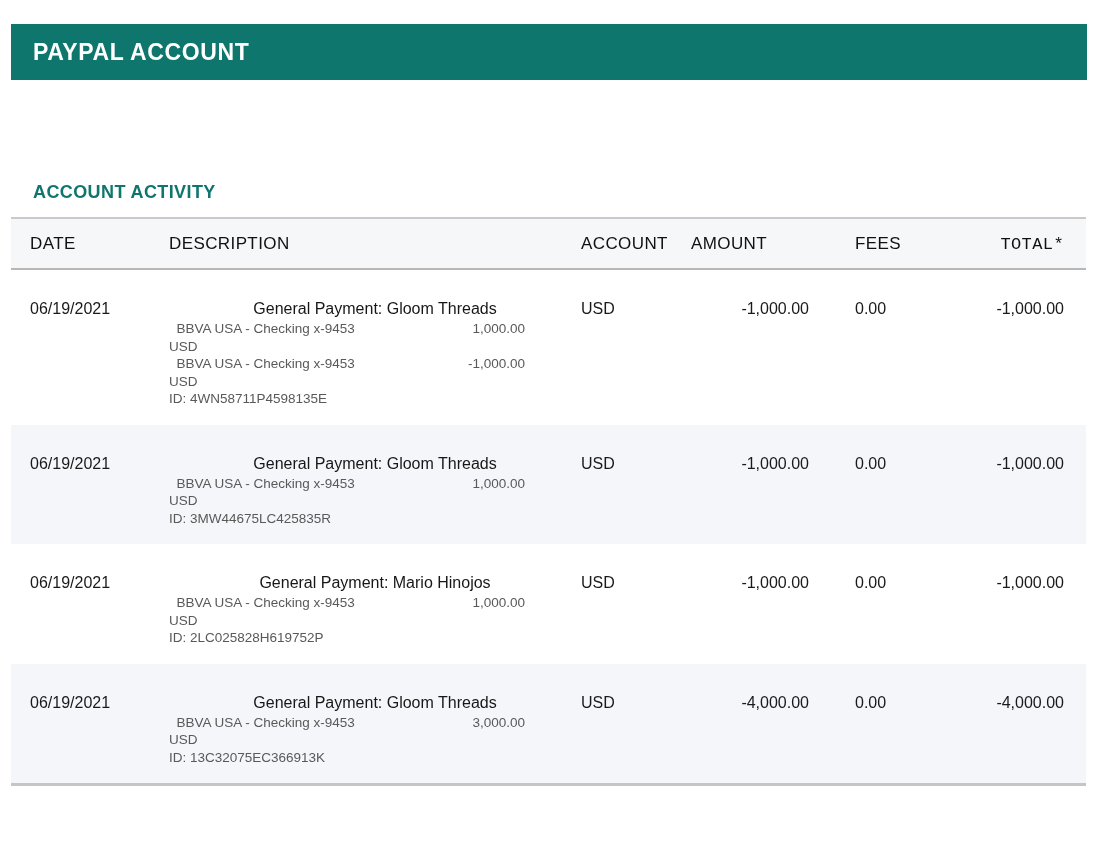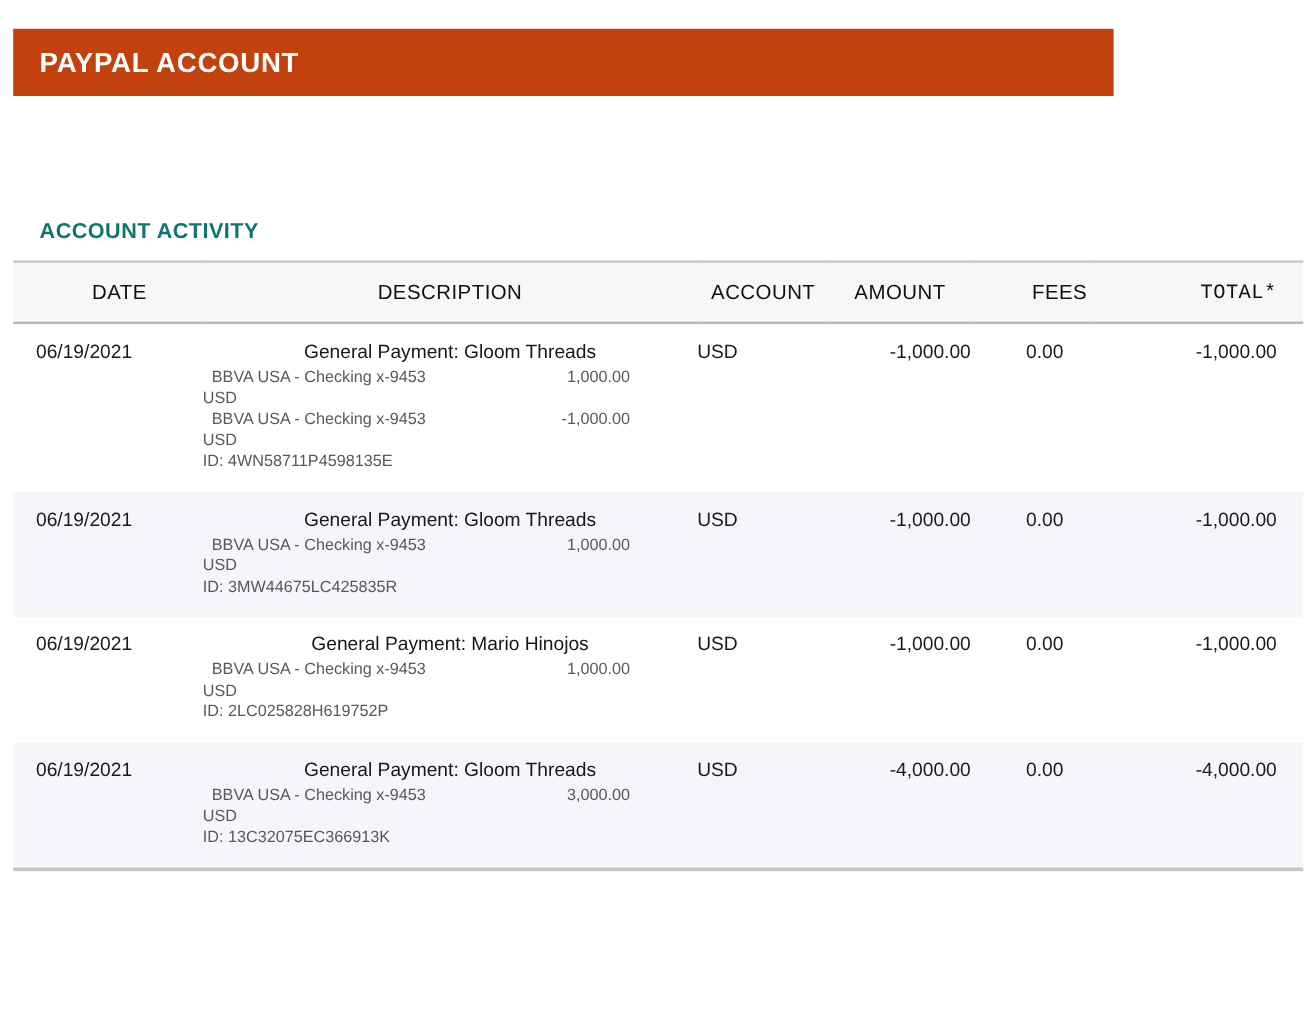--- a/index.html
+++ b/index.html
@@ -5,23 +5,23 @@
   * { margin: 0; padding: 0; box-sizing: border-box; }
   html, body {
     background: #ffffff;
     width: 1097px;
     min-height: 857px;
     font-family: "Liberation Sans", sans-serif;
     color: #1a1a1a;
   }
   .topbar {
     margin: 24px 0 0 11px;
-    width: 917px;
+    width: 1076px;
     height: 56px;
-    background: #c2410c;
+    background: #0f766e;
     display: flex;
     align-items: center;
     padding-left: 22px;
   }
   .topbar .title {
     color: #ffffff;
     font-size: 23px;
     font-weight: bold;
     letter-spacing: 0.6px;
   }
@@ -48,33 +48,33 @@
   col.c-total    { width: 175px; }
   thead tr {
     background: #f6f7f9;
     border-bottom: 2px solid #b8b8b8;
   }
   thead th {
     font-weight: normal;
     font-size: 17px;
     color: #111111;
     letter-spacing: 0.4px;
-    text-align: center;
+    text-align: left;
     padding: 15px 0 14px 0;
   }
   thead th.h-date   { padding-left: 19px; }
-  thead th.h-amount { text-align: center; padding-right: 2px; }
+  thead th.h-amount { text-align: left; padding-right: 2px; }
   thead th.h-fees   { padding-left: 44px; }
   thead th.h-total  { text-align: right; padding-right: 22px; font-family: Liberation Mono, monospace; }
   tbody tr:nth-child(even) { background: #f5f6fa; }
   tbody td {
     vertical-align: top;
     font-size: 16px;
     color: #1a1a1a;
-    padding-top: 13px;
+    padding-top: 28px;
     padding-bottom: 17px;
     line-height: 21px;
   }
   td.cell-date     { padding-left: 19px; }
   td.cell-amount   { text-align: right; padding-right: 2px; }
   td.cell-fees     { padding-left: 44px; }
   td.cell-total    { text-align: right; padding-right: 22px; }
   .desc-main { font-size: 16px; color: #171717; text-align: center; }
   .details {
     display: grid;

